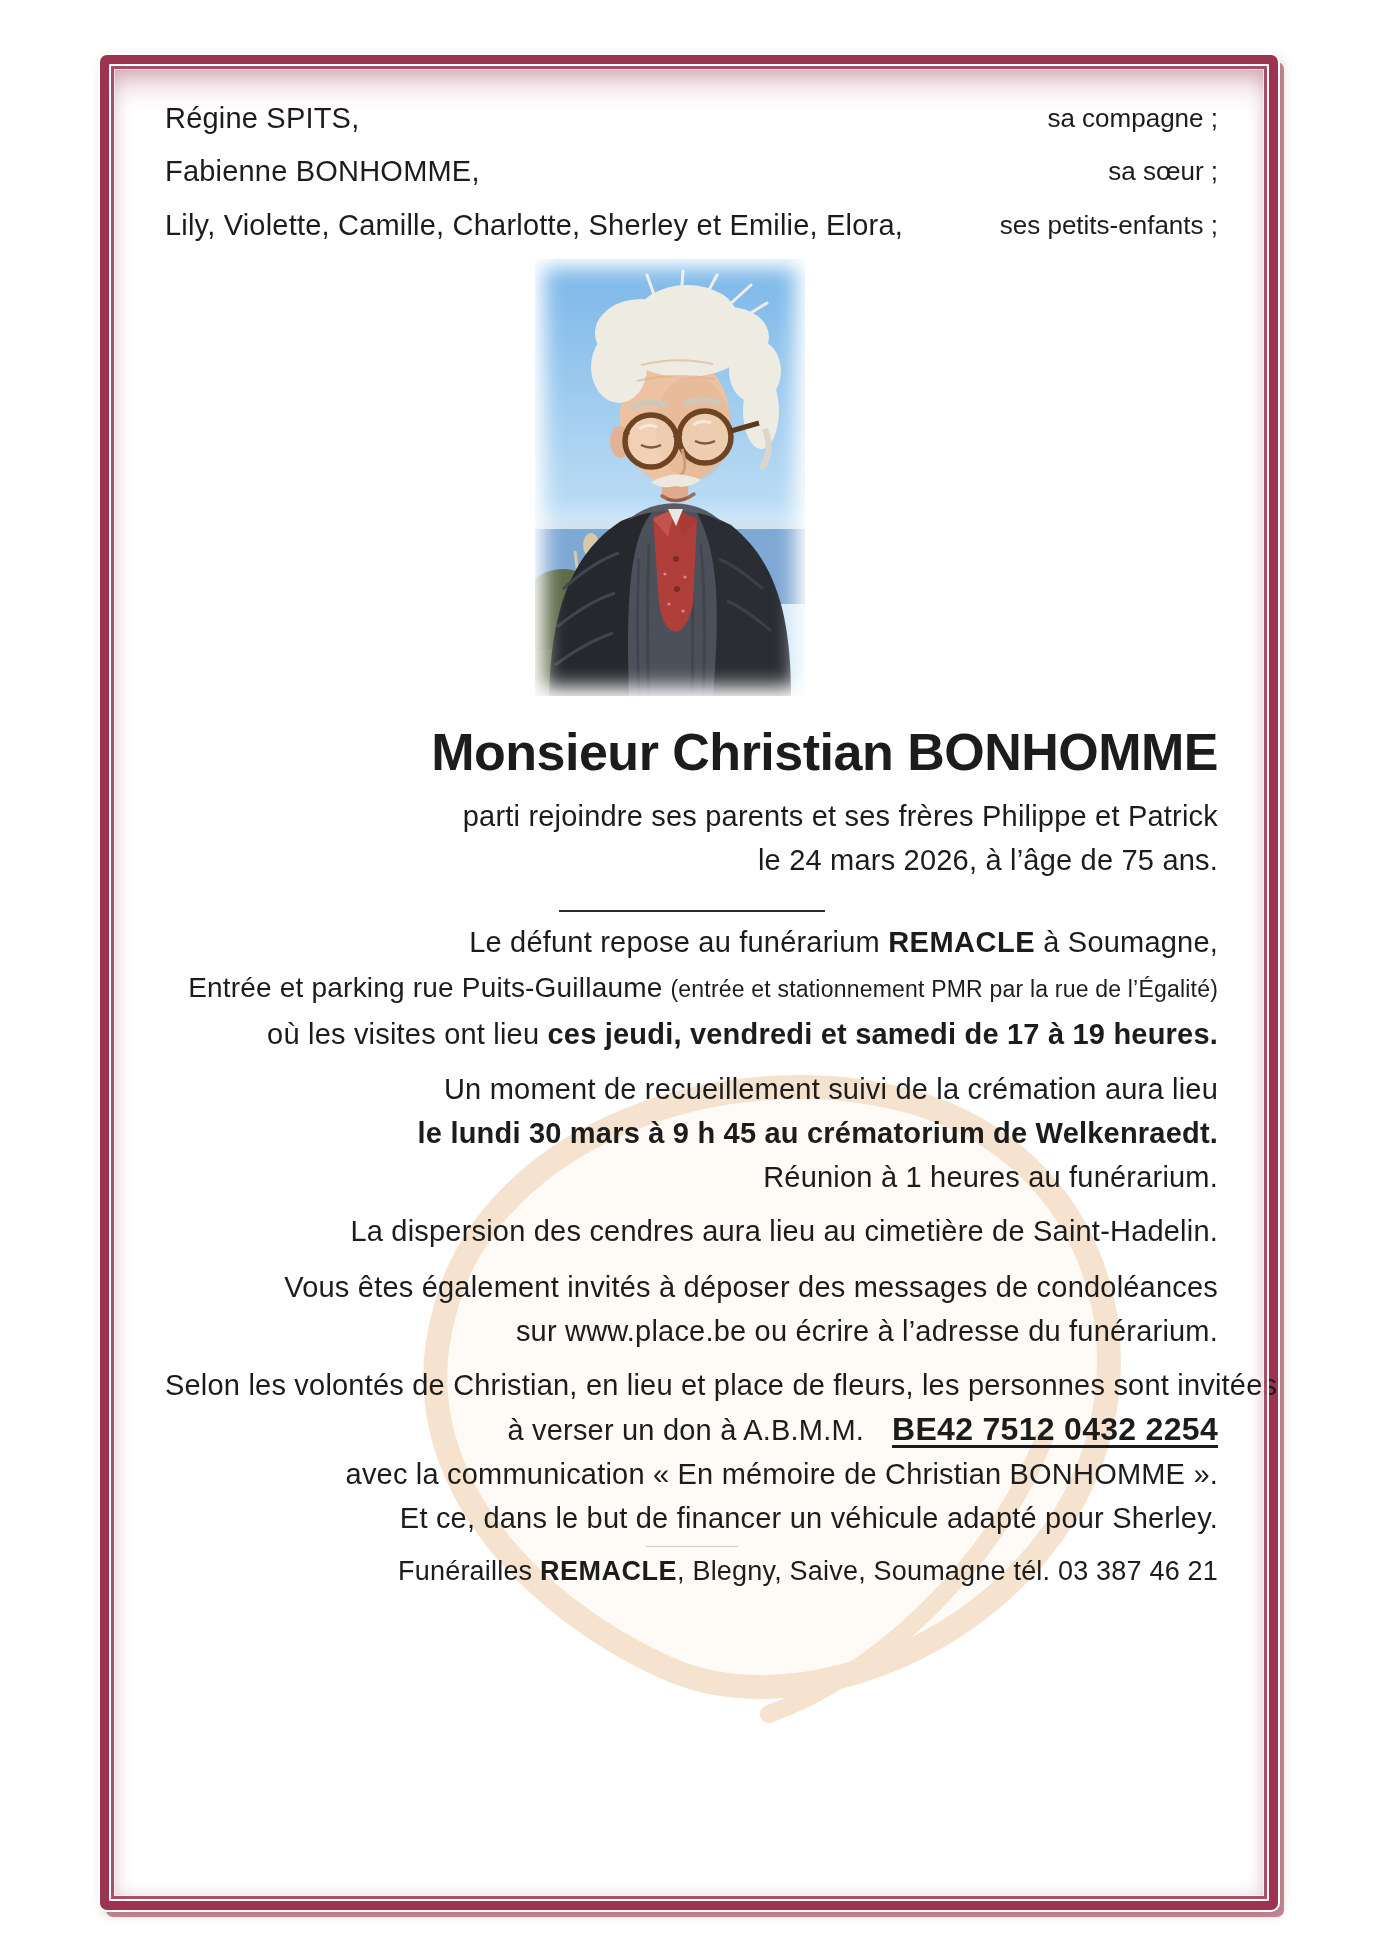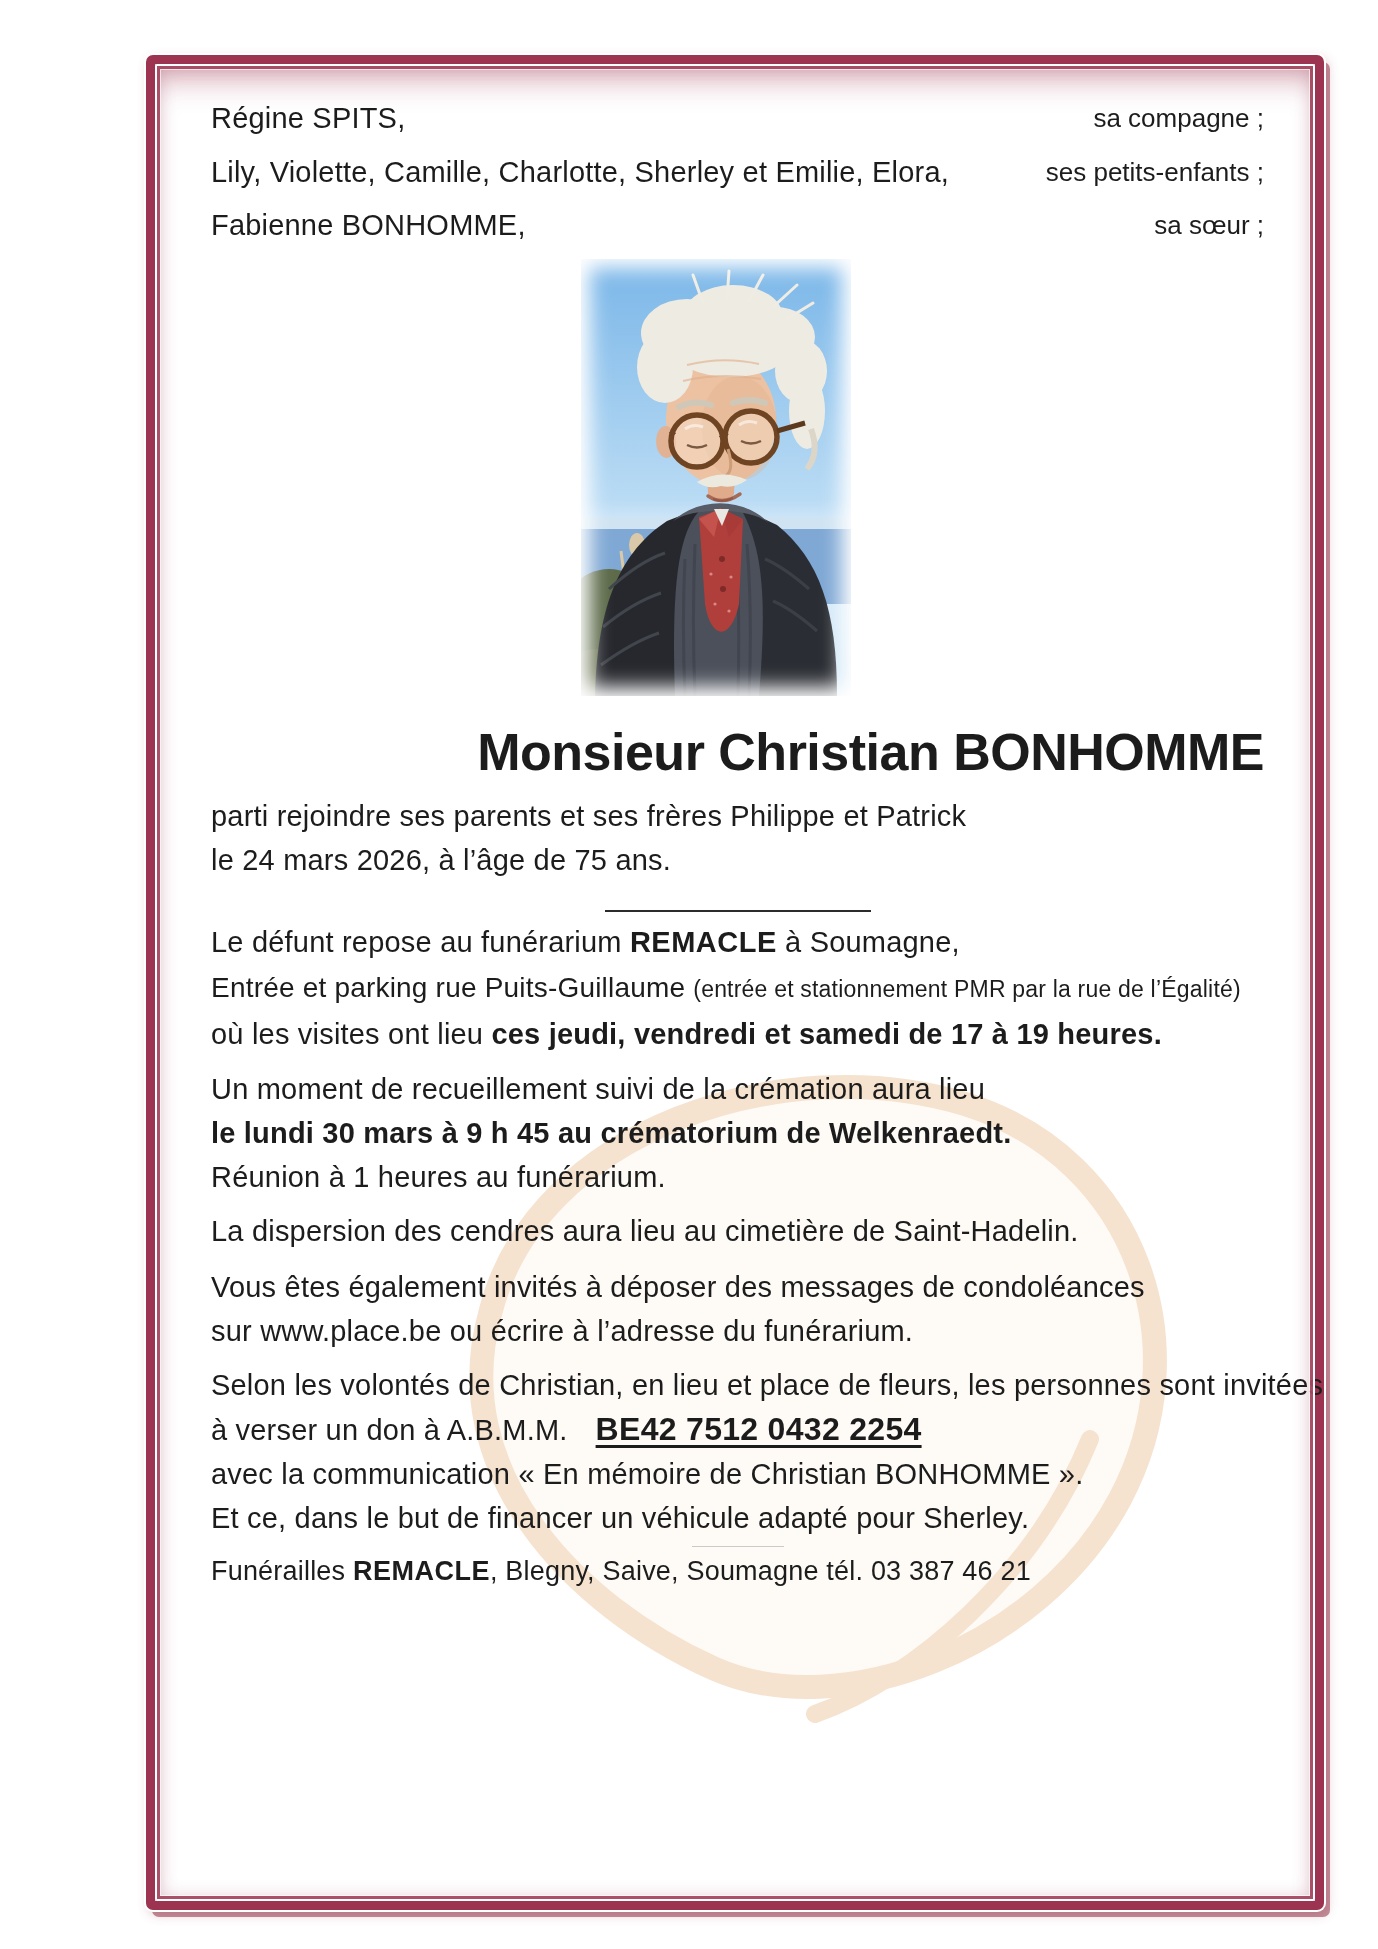--- a/index.html
+++ b/index.html
@@ -1,20 +1,20 @@
 <!DOCTYPE html>
 <html><head>
 <meta charset="utf-8">
 <style>
   html,body{margin:0;padding:0;background:#ffffff;}
   .page{position:relative;width:1378px;height:1949px;background:#ffffff;overflow:hidden;
         font-family:"Liberation Sans", sans-serif;color:#1c1c1c;}
   .sheet{position:absolute;left:100px;top:55px;width:1178px;height:1855px;box-sizing:border-box;
          background:#ffffff;border:9px solid #9c3350;border-radius:7px;
-         box-shadow:0 0 0 2px #ffffff, 6px 7px 0 0 rgba(146,48,70,.55), 3px 4px 12px rgba(146,48,70,.30);margin-left:46px;}
+         box-shadow:0 0 0 2px #ffffff, 6px 7px 0 0 rgba(146,48,70,.55), 3px 4px 12px rgba(146,48,70,.30);}
   
   .sheet::before{content:'';position:absolute;inset:0;border-radius:2px;pointer-events:none;z-index:6;
          box-shadow:inset 0 0 0 2px #ffffff,
                     inset 0 0 0 5px rgba(156,51,80,.85),
                     inset 0 0 0 6px rgba(255,255,255,.65),
                     inset 0 0 16px 5px rgba(156,51,80,.22),
                     inset 0 26px 30px -10px rgba(156,51,80,.38);}
   .content{position:relative;z-index:2;height:100%;box-sizing:border-box;padding:34px 51px 0 56px;}
 
   
@@ -25,21 +25,21 @@
 
   .intro{margin-top:16px;text-align:center;font-size:29px;line-height:40px;letter-spacing:.2px;}
 
   
   .photo{position:relative;left:-22px;width:270px;height:437px;margin:14px auto 0;}
   .photo svg{display:block}
 
   
   .title{margin-top:24px;text-align:right;font-size:52px;line-height:64px;font-weight:700;
          letter-spacing:-.5px;white-space:nowrap;}
-  .c{text-align:left;font-size:29px;line-height:44px;letter-spacing:.2px;white-space:nowrap;}
+  .c{text-align:right;font-size:29px;line-height:44px;letter-spacing:.2px;white-space:nowrap;}
   .lh45 .c{line-height:45px;}
   .sub{margin-top:10px;}
   .rule{width:266px;height:0;border:none;border-top:2px solid #2b2b2b;margin:28px auto 8px;}
   .b{font-weight:700;}
   .brand{font-weight:700;letter-spacing:.5px;}
   .accessline{font-size:28px;}
   .access-note{font-size:23px;}
   .m10{margin-top:10px}
   .iban{font-weight:700;font-size:32px;margin-left:28px;text-decoration:underline;
         text-decoration-thickness:2.5px;text-underline-offset:5px;letter-spacing:.3px;}
@@ -62,28 +62,28 @@
     </svg>
 
     <div class="content">
 
       <div class="frow">
         <div class="names">Régine SPITS,</div>
         <div class="rel">sa compagne ;</div>
       </div>
 
 
+      <div class="frow m13">
+        <div class="names">Fabienne BONHOMME,</div>
+        <div class="rel">sa sœur ;</div>
+      </div>
+
       <div class="frow m14">
         <div class="names">Lily, Violette, Camille, Charlotte, Sherley et Emilie, Elora,</div>
         <div class="rel">ses petits-enfants ;</div>
-      </div>
-
-      <div class="frow m13">
-        <div class="names">Fabienne BONHOMME,</div>
-        <div class="rel">sa sœur ;</div>
       </div>
 
 
 
       <div class="photo">
         <svg width="270" height="437" viewBox="0 0 270 437" aria-hidden="true">
           <defs>
             <linearGradient id="sky" x1="0" y1="0" x2="0" y2="1">
               <stop offset="0" stop-color="#7ab6e8"></stop>
               <stop offset="0.55" stop-color="#b9dbf4"></stop>

